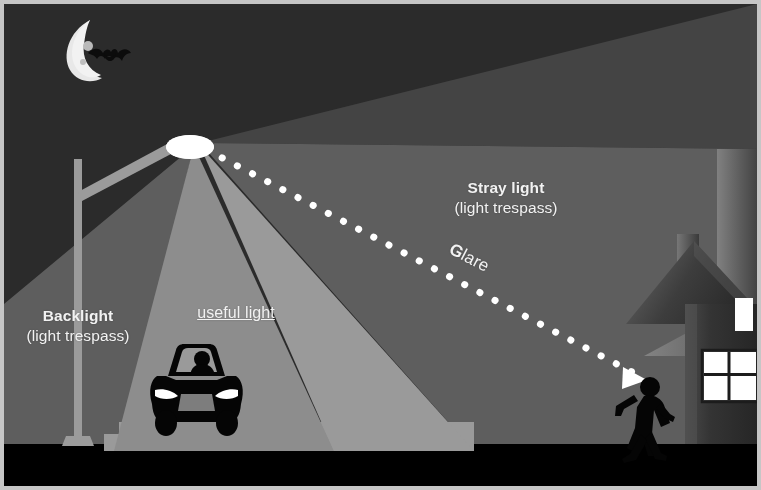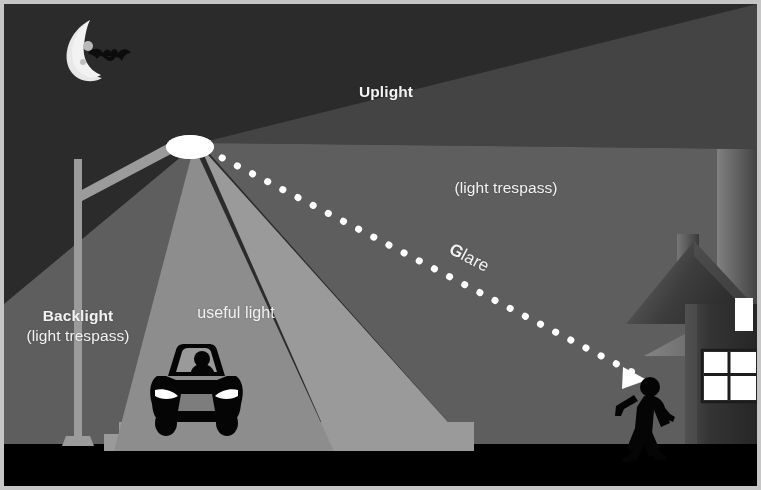--- a/index.html
+++ b/index.html
@@ -38,21 +38,21 @@
     z-index:40;
   }
   .lbl b{font-weight:bold;}
   .lbl .t1{font-size:15.5px;font-weight:600;}
   .lbl .t2{font-size:15.5px;font-weight:500;}
 
   #lbl-uplight{left:262px;top:78px;width:240px;}
   #lbl-stray{left:382px;top:174px;width:240px;}
   #lbl-backlight{left:-16px;top:302px;width:180px;}
   #lbl-useful{left:142px;top:298px;width:180px;}
-  #lbl-useful .t1{font-size:16px;font-weight:400;}
+  #lbl-useful .t1{font-size:16px;font-weight:400;text-decoration:underline;}
 
   #lbl-glare{
     left:400px;top:243px;width:130px;
     transform:rotate(27.5deg);
     transform-origin:50% 50%;
     font-size:17px;
     letter-spacing:0.2px;
   }
   #lbl-glare .t1{font-size:17px;font-weight:500;}
 </style>
@@ -199,24 +199,24 @@
         <path d="M 640,392 C 648,390 657,393 660,401 L 666,419 L 657,423 L 650,406 L 648,430 L 650,452
                  L 644,452 L 638,432 L 630,448 L 623,444 L 631,424 L 633,403 Z"></path>
         <path d="M 634,397 L 620,405 L 617,412 L 611,412 L 612,402 L 630,391 Z"></path>
         <path d="M 657,399 L 666,410 L 671,413 L 669,418 L 660,414 L 652,404 Z"></path>
         <path d="M 648,428 L 657,449 L 663,452 L 662,457 L 651,455 L 641,434 Z"></path>
         <path d="M 637,430 L 626,450 L 618,455 L 620,459 L 632,456 L 643,437 Z"></path>
       </g>
     </svg>
 
     <div class="lbl" id="lbl-uplight">
-      <div class="t1"><b>U</b><span>plight</span></div>
     </div>
 
     <div class="lbl" id="lbl-stray">
+      <div class="t1">Stray light</div>
       <div class="t2">(light trespass)</div>
     </div>
 
     <div class="lbl" id="lbl-backlight">
       <div class="t1"><b>B</b><span>acklight</span></div>
       <div class="t2">(light trespass)</div>
     </div>
 
     <div class="lbl" id="lbl-useful">
       <div class="t1">useful light</div>

